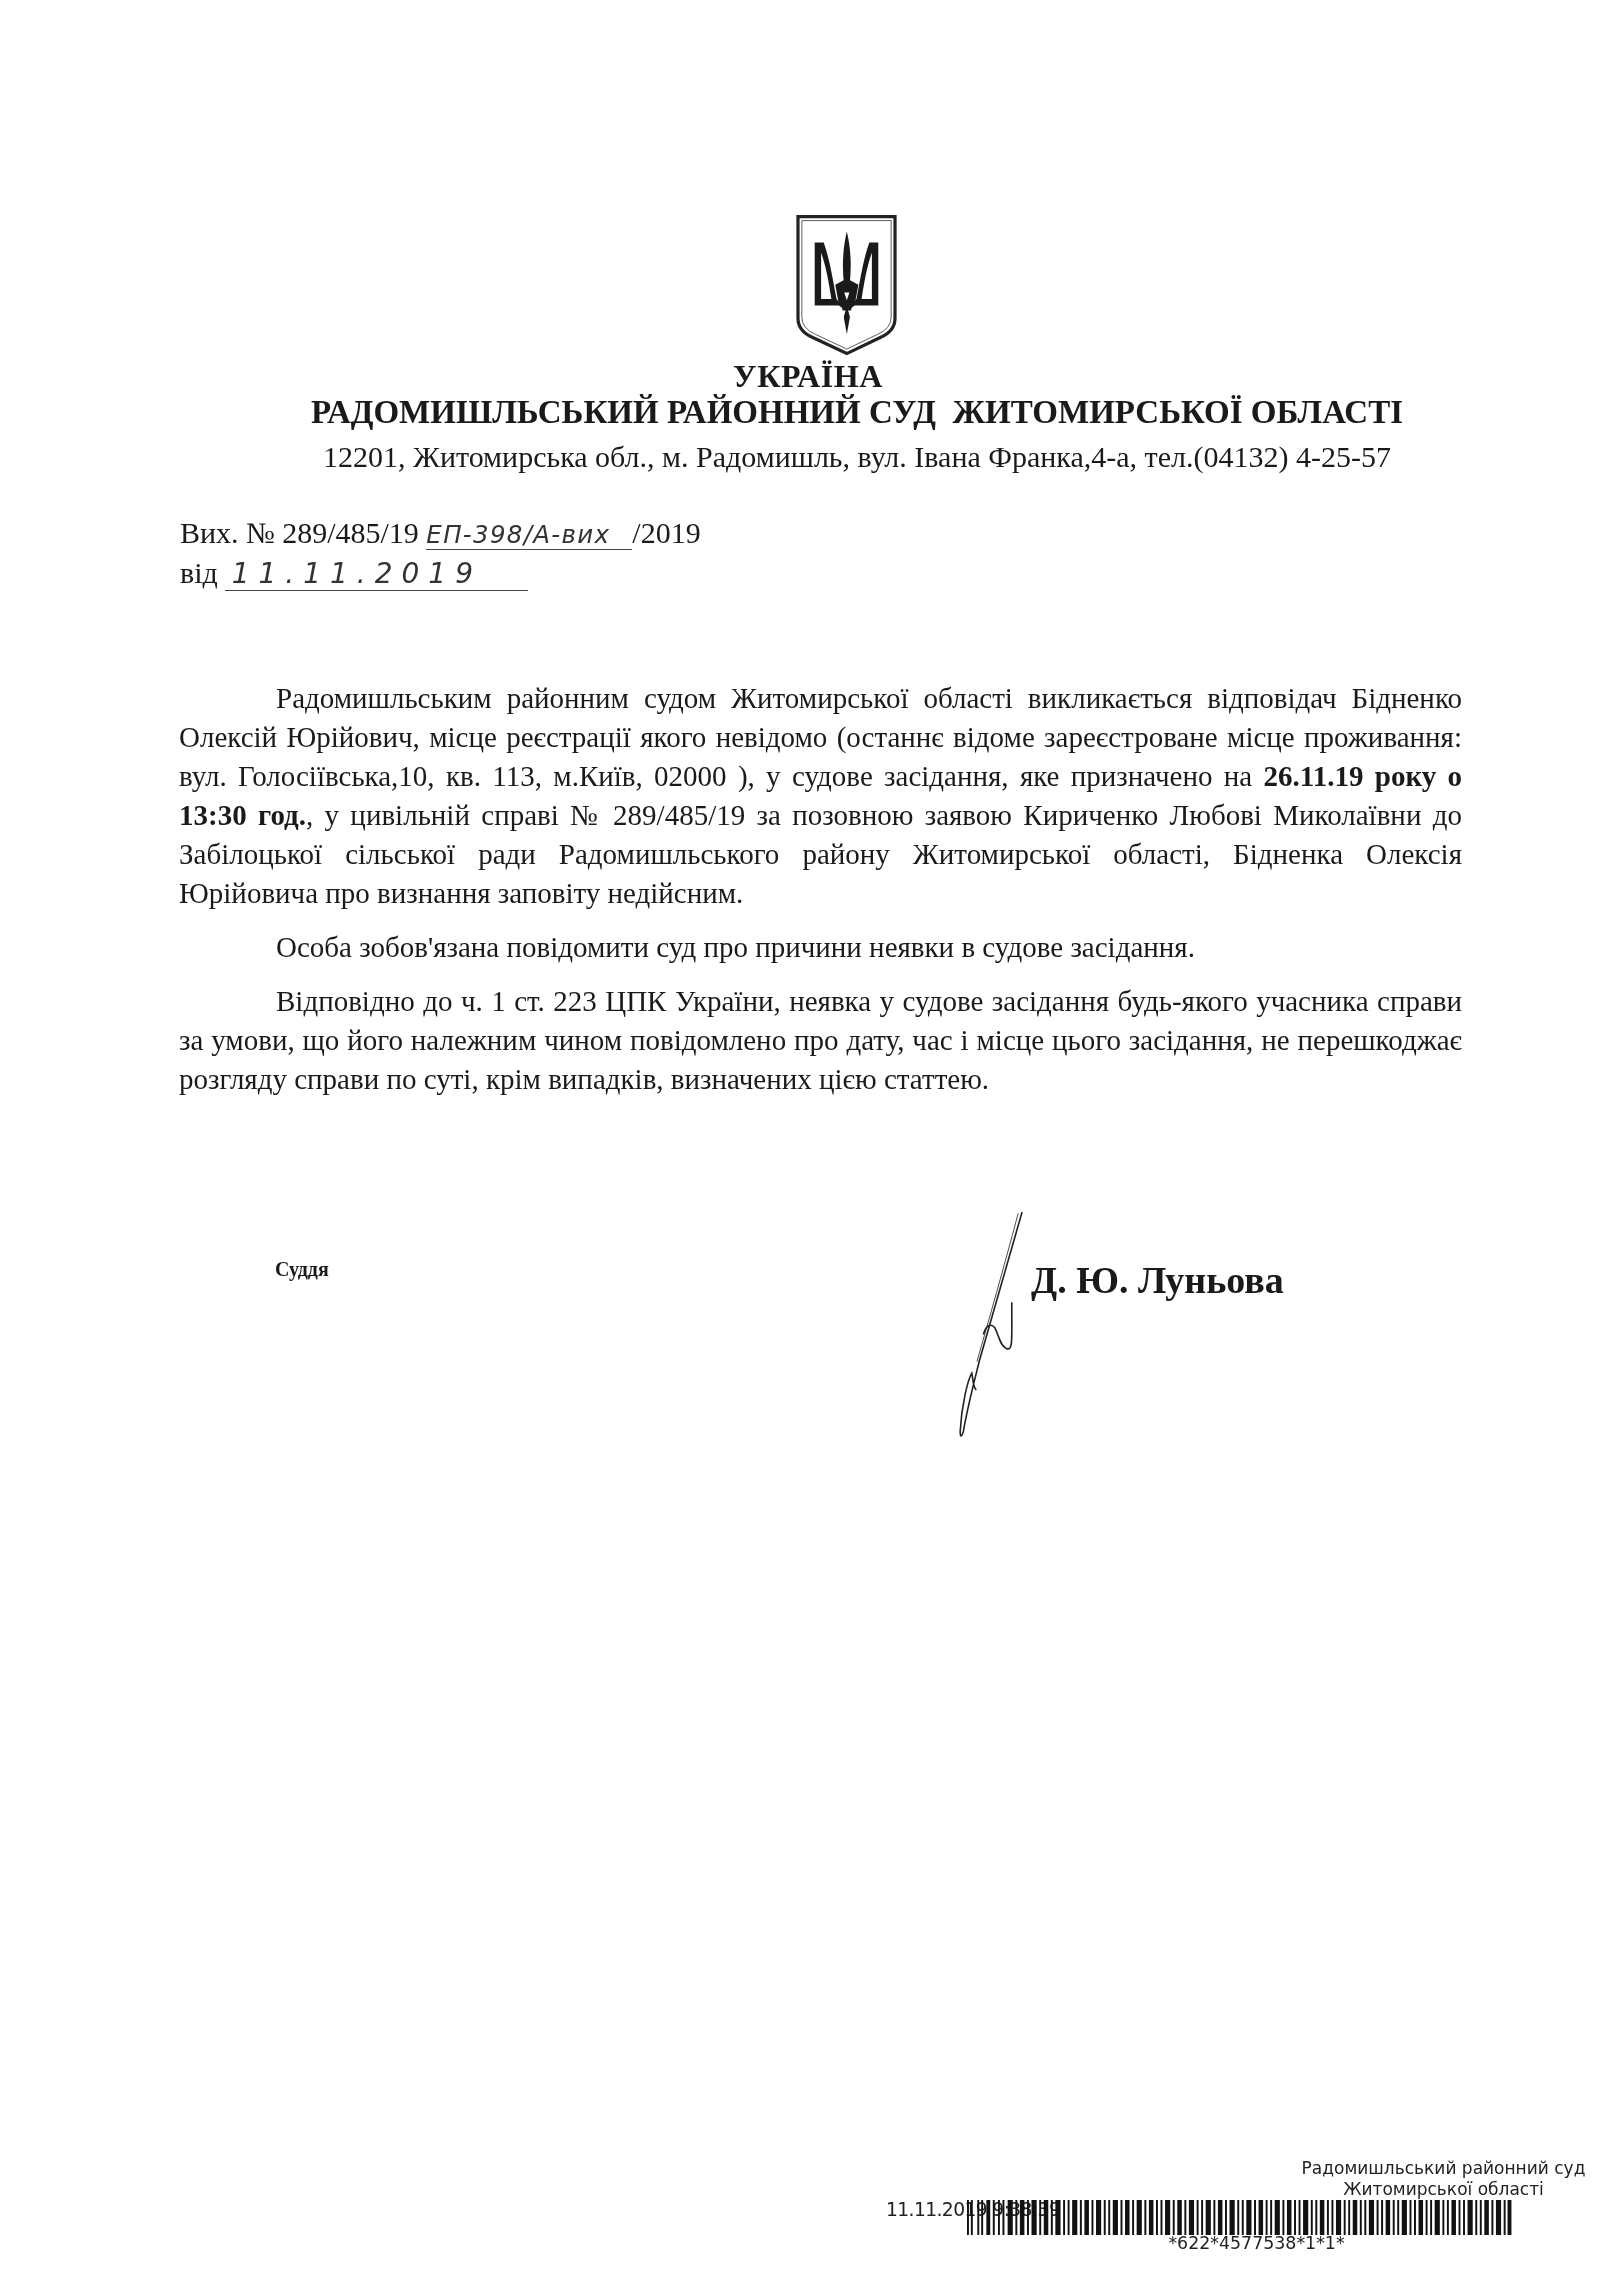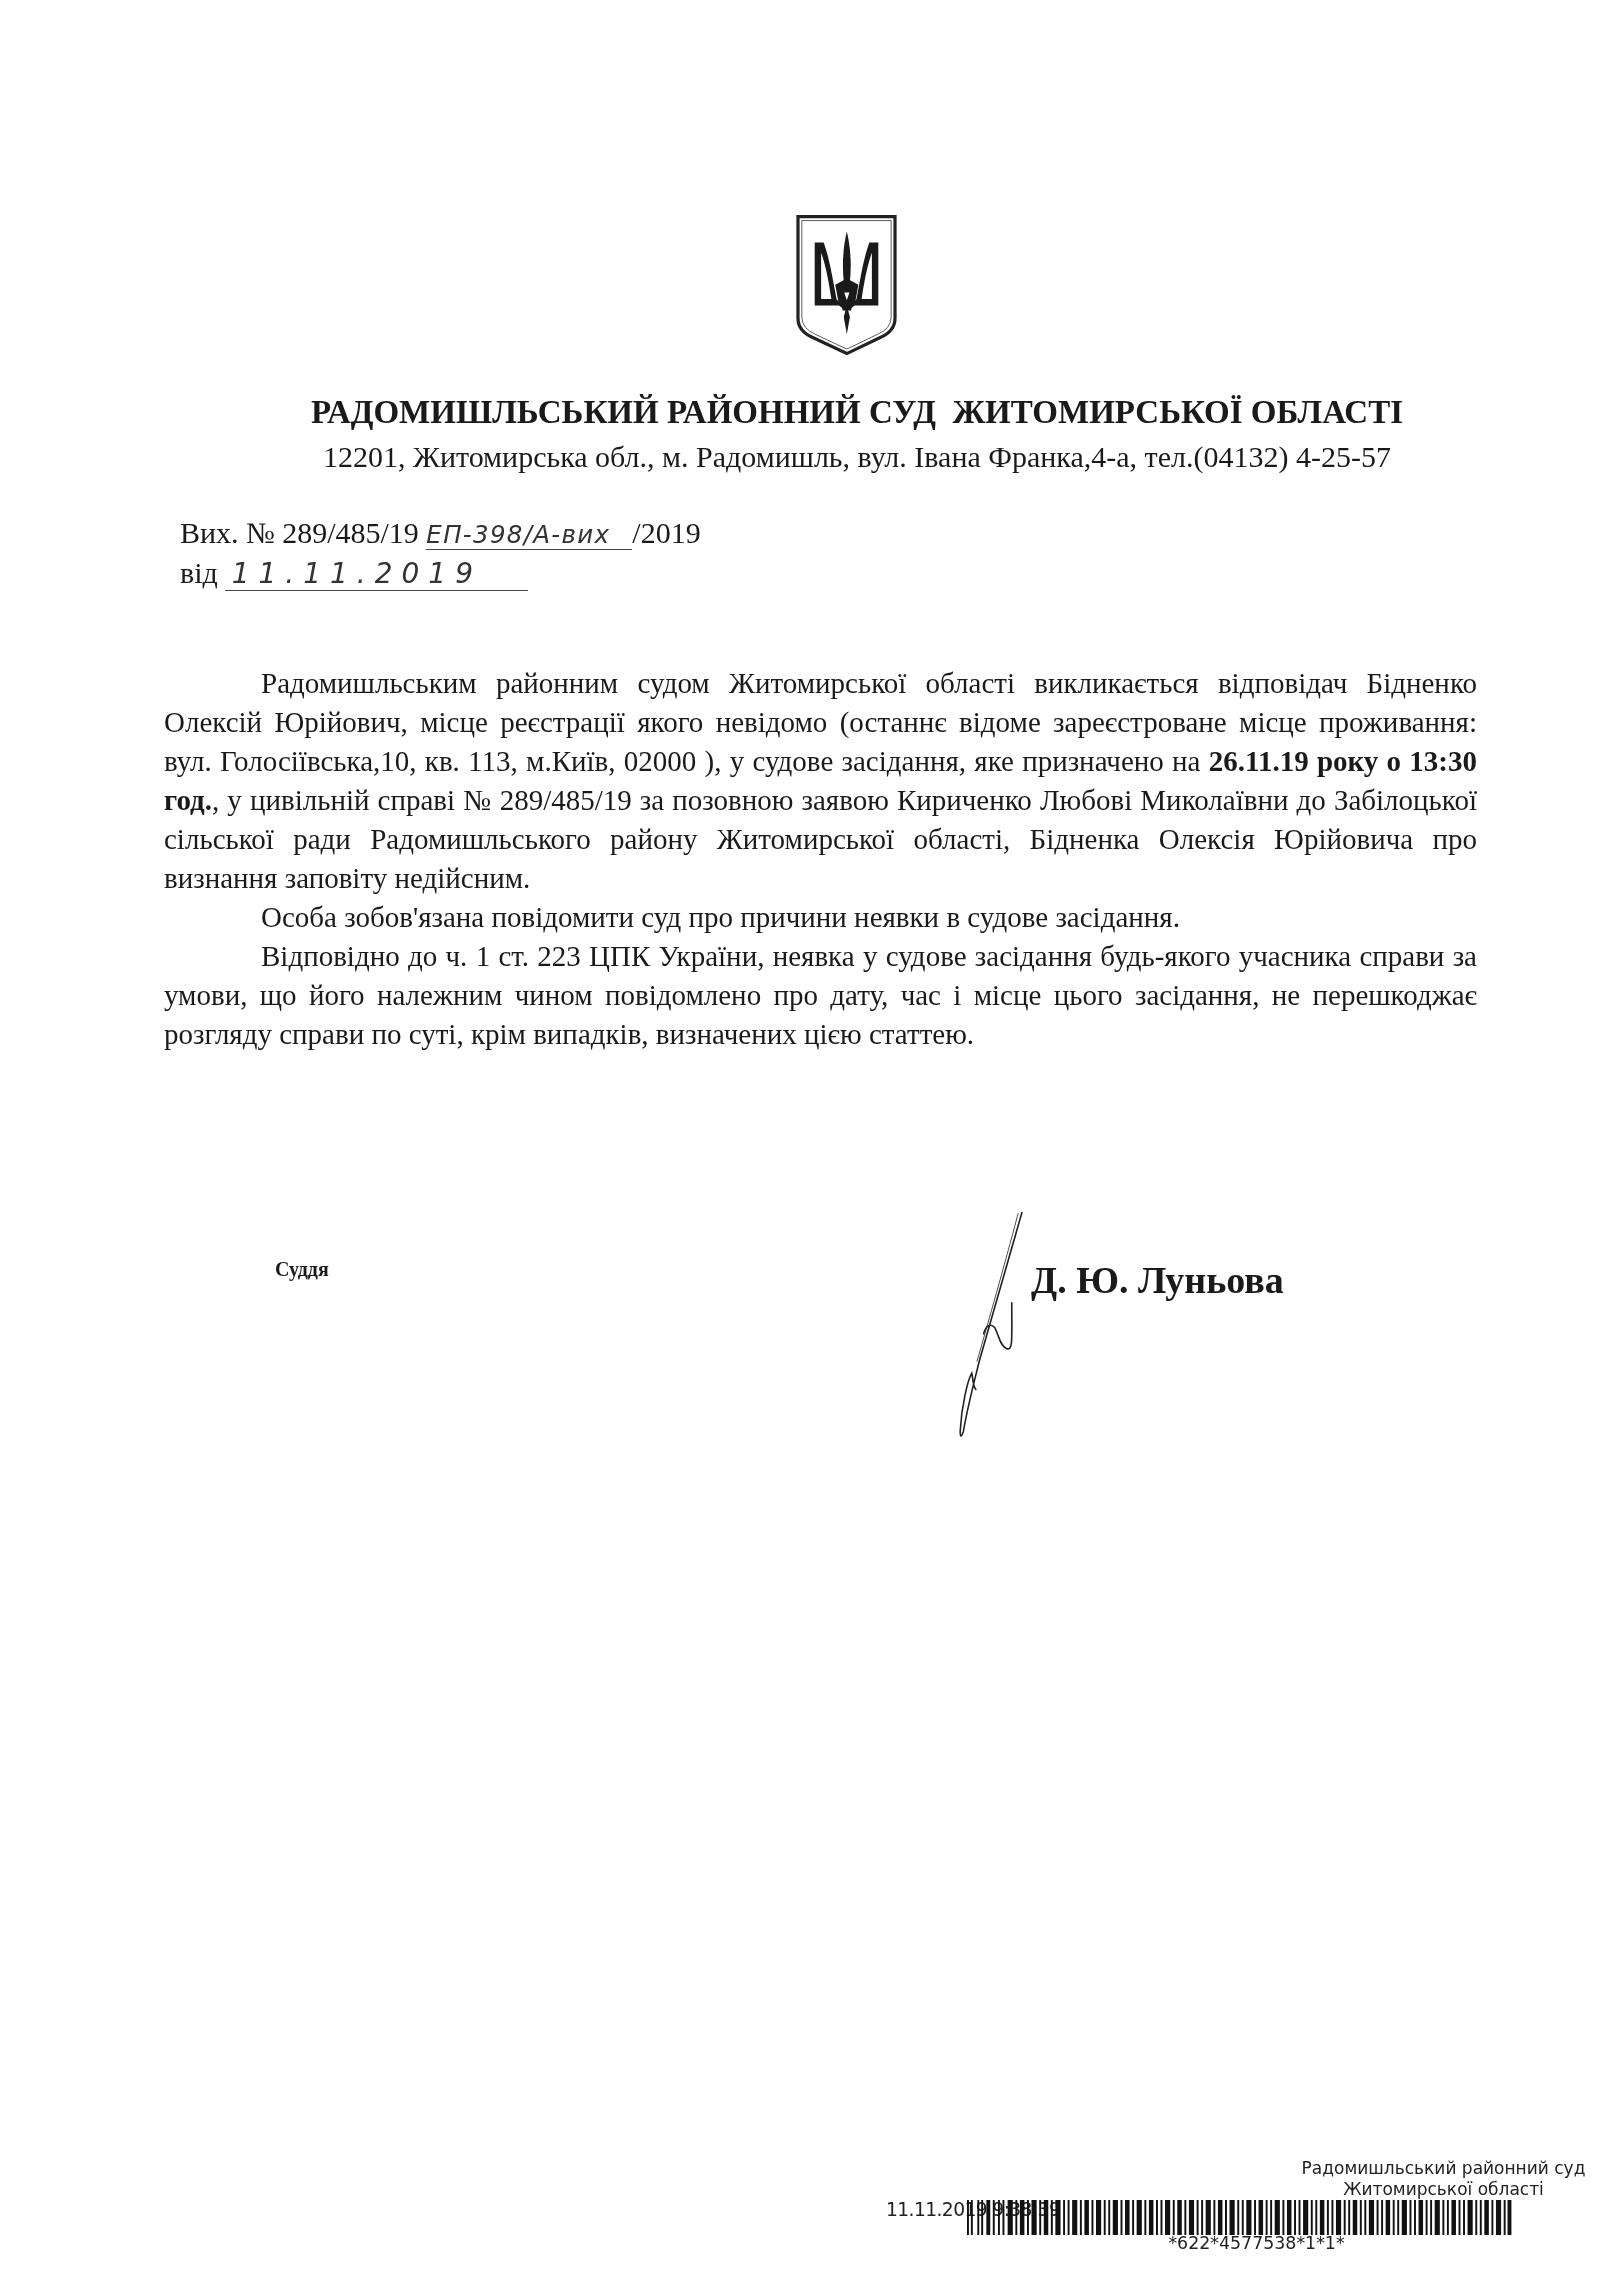--- a/index.html
+++ b/index.html
@@ -20,21 +20,21 @@
   .outref .hand { font-family: "DejaVu Sans", sans-serif; font-style: italic; font-size: 24.5px;
                   color: #333; display: inline-block; min-width: 206px; border-bottom: 1.3px solid #444;
                   letter-spacing: 1.3px; }
   .outdate { position: absolute; left: 180px; top: 556px; font-size: 30px; white-space: nowrap; }
   .outdate .hand { font-family: "DejaVu Sans", sans-serif; font-style: italic; font-size: 28px;
                    color: #333; display: inline-block; width: 296px; border-bottom: 1.3px solid #444;
                    letter-spacing: 9px; padding-left: 6.4px; }
 
   .body-text { position: absolute; left: 164px; top: 664px; width: 1313px; font-size: 29px;
                line-height: 39px; text-align: justify; }
-  .body-text p { margin: 0; text-indent: 97px; }
+  .body-text p { margin: 15px; text-indent: 97px; }
   .body-text b { font-weight: bold; }
 
   .judge-label { position: absolute; left: 275px; top: 1258px; font-weight: bold; font-size: 20px; }
   .judge-name { position: absolute; left: 1031px; top: 1258px; font-weight: bold; font-size: 38px; }
 
   .signature { position: absolute; left: 799px; top: 1212px; width: 245px; height: 245px; }
 
   .stamp-court { position: absolute; left: 1089px; top: 2158px; width: 709px; text-align: center;
                  font-family: "DejaVu Sans", sans-serif; font-size: 17px; line-height: 20.6px; color: #222; }
   .stamp-ts { position: absolute; left: 886px; top: 2199px; font-family: "DejaVu Sans", sans-serif;
@@ -57,20 +57,21 @@
     <path d="M38 52 L52 52 C62 80 66 110 72 140 L80 150 L44 150 L38 150 Z M48 68 L48 140 L64 140 C60 115 56 90 48 68 Z" fill="#1a1a1a" fill-rule="evenodd"></path>
 
     <path d="M137 52 L123 52 C113 80 109 110 103 140 L95 150 L131 150 L137 150 Z M127 68 L127 140 L111 140 C115 115 119 90 127 68 Z" fill="#1a1a1a" fill-rule="evenodd"></path>
 
     <path d="M70 118 L88 108 L106 118 L100 150 L88 160 L76 150 Z" fill="#1a1a1a"></path>
     <path d="M80 150 L96 150 L88 195 Z" fill="#1a1a1a"></path>
     <path d="M84 130 L92 130 L88 142 Z" fill="#fff"></path>
     <path d="M78 158 L86 158 L82 172 Z M90 158 L98 158 L94 172 Z" fill="#fff"></path>
   </svg>
 
+  <div class="country">УКРАЇНА</div>
   <div class="court-name">РАДОМИШЛЬСЬКИЙ РАЙОННИЙ СУД  ЖИТОМИРСЬКОЇ ОБЛАСТІ</div>
   <div class="court-address">12201, Житомирська обл., м. Радомишль, вул. Івана Франка,4-а, тел.(04132) 4-25-57</div>
 
   <div class="outref">
     <span>Вих. № 289/485/19 </span><span class="hand">ЕП-398/А-вих</span><span>/2019</span>
   </div>
   <div class="outdate">
     <span>від </span><span class="hand">11.11.2019</span>
   </div>
 

